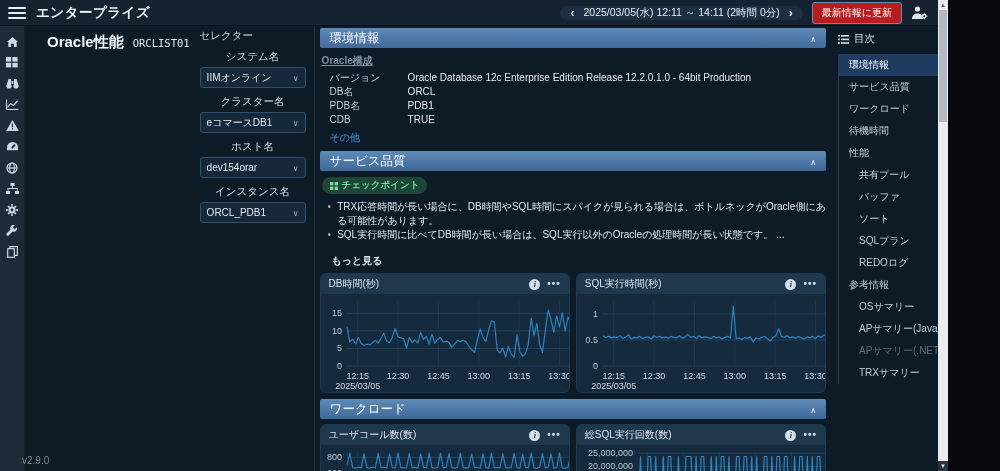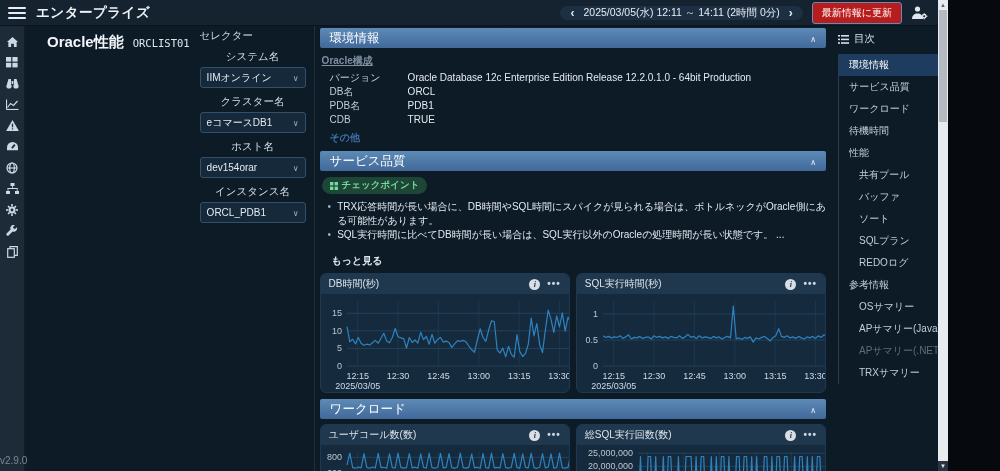--- a/index.html
+++ b/index.html
@@ -76,21 +76,21 @@
   .toc-item.active{background:#1e3c5f;color:#fff;}
   .toc-item.disabled{color:#5d6c7a;}
   
   .scrollbar{position:absolute;right:0;top:0;width:10px;height:471px;background:#e9ecef;z-index:5;}
   .sb-up{position:absolute;top:0;left:0;width:10px;height:10px;color:#5a636d;font-size:6px;text-align:center;line-height:10px;}
   .sb-up::before{content:"\25B2";}
   .sb-thumb{position:absolute;top:10px;left:1px;width:8px;height:112px;background:#b4bac1;}
   .sb-down{position:absolute;bottom:0;left:0;width:10px;height:10px;background:#2a3440;color:#dfe7ee;
            font-size:6px;text-align:center;line-height:10px;}
   .sb-down::before{content:"\25BC";}
-  .version{position:absolute;left:0;bottom:5px;font-size:10px;color:#7a8894;z-index:6;}
+  .version{position:absolute;left:22px;bottom:5px;font-size:10px;color:#7a8894;z-index:6;}
 </style>
 </head>
 <body>
 
 <div class="page">
 
   <header class="topbar">
     <div class="hamburger">
         <span></span>
         <span></span>

